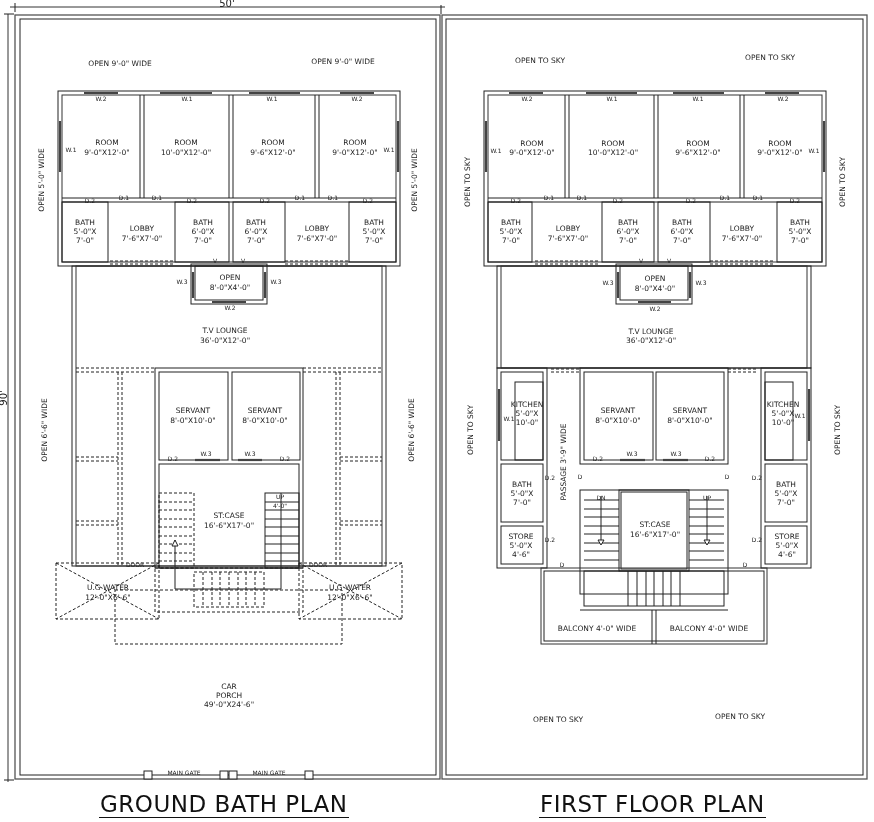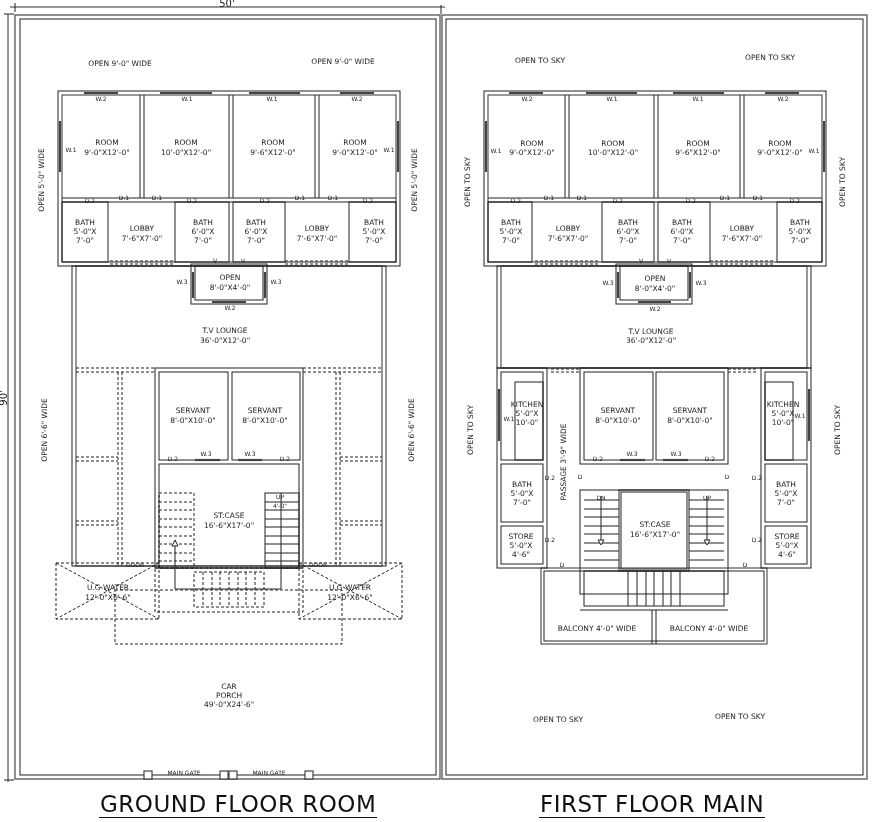--- a/index.html
+++ b/index.html
@@ -458,14 +458,14 @@
     <text class="lbl" x="655" y="527">ST:CASE</text>
     <text class="lbl" x="655" y="537">16'-6"X17'-0"</text>
     <text class="sm" x="601" y="500">DN</text>
     <text class="sm" x="707" y="500">UP</text>
 
     <text class="lbl" x="597" y="631">BALCONY 4'-0" WIDE</text>
     <text class="lbl" x="709" y="631">BALCONY 4'-0" WIDE</text>
   </g>
 </svg>
 
-<div class="title" style="left:99px;top:791px;">GROUND FLOOR ROOM</div>
-<div class="title" style="left:539px;top:791px;">FIRST FLOOR MAIN</div>
+<div class="title" style="left:99px;top:791px;">GROUND BATH PLAN</div>
+<div class="title" style="left:539px;top:791px;">FIRST FLOOR PLAN</div>
 
 </body></html>

